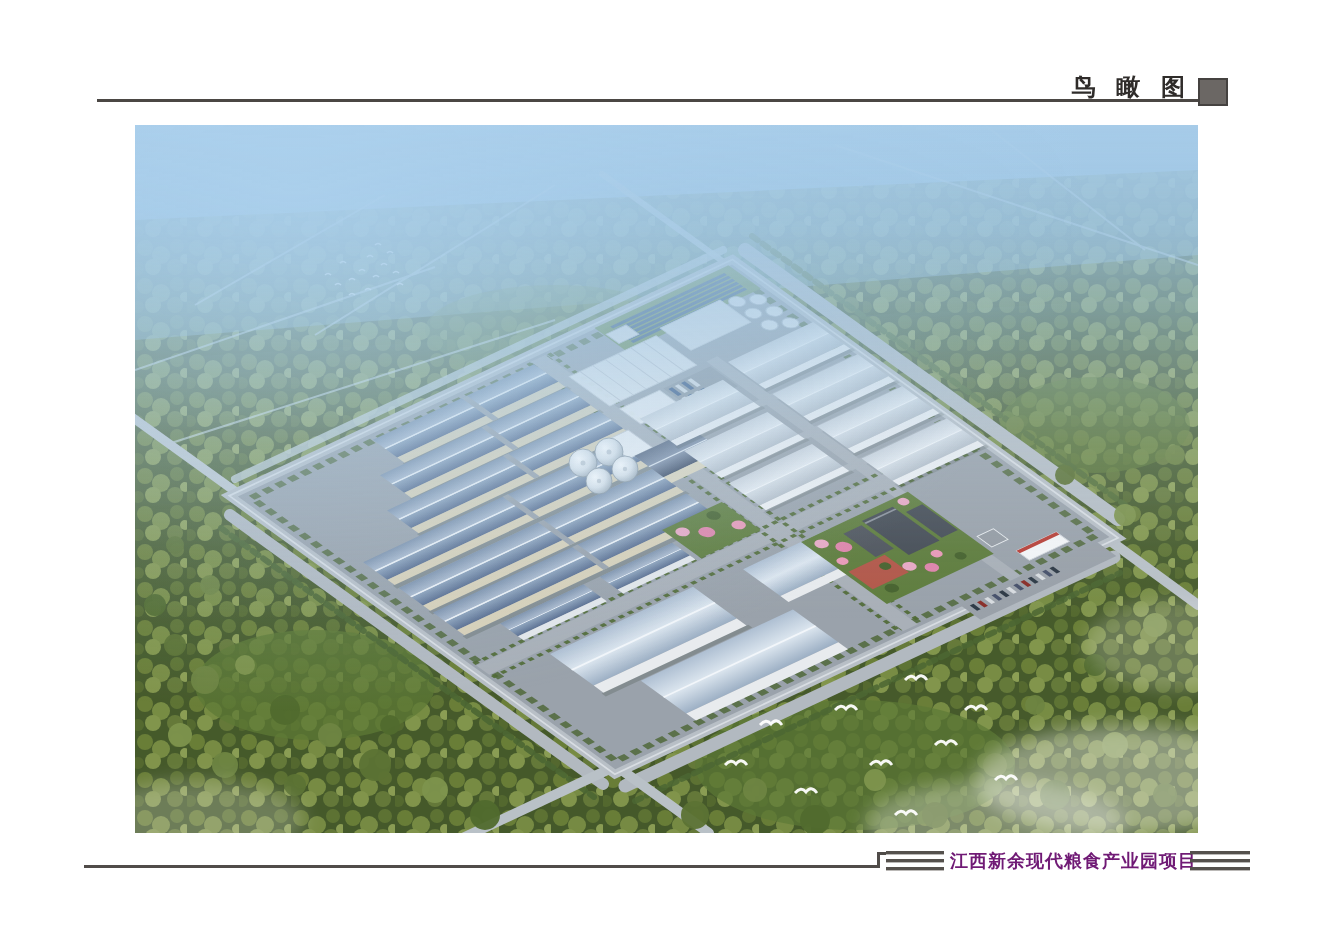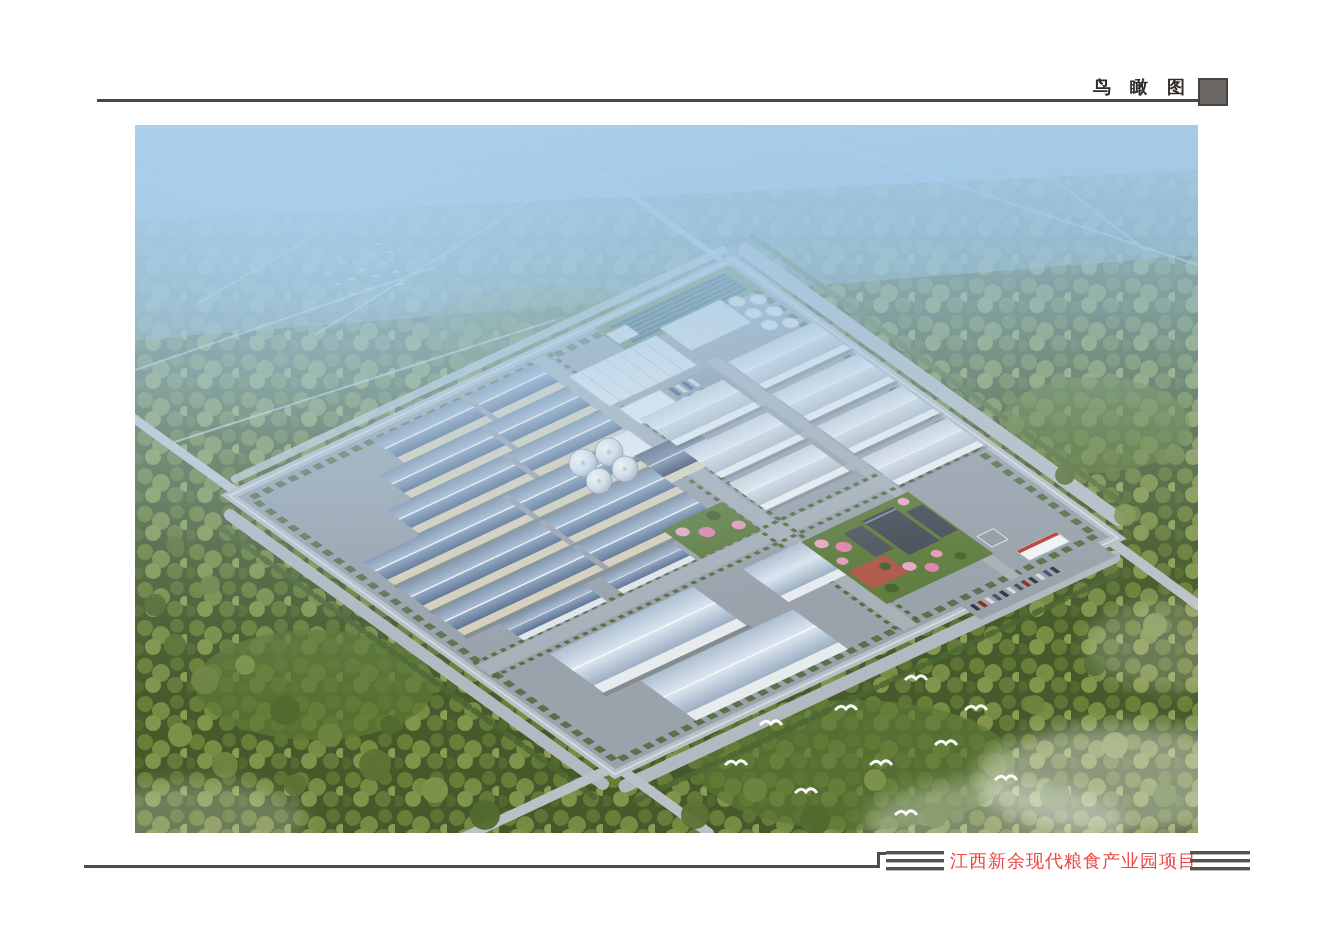--- a/index.html
+++ b/index.html
@@ -3,34 +3,34 @@
 <meta charset="utf-8">
 <style>
   html,body{margin:0;padding:0;background:#ffffff;}
   body{width:1333px;height:943px;position:relative;overflow:hidden;
        font-family:"Liberation Sans","DejaVu Sans",sans-serif;}
   .abs{position:absolute;}
 
   
   .header-rule{left:97px;top:99px;width:1131px;height:3px;background:#4b4744;}
   .header-title{left:0;top:74px;width:1192px;height:26px;text-align:right;
-      font-size:18px;font-weight:600;letter-spacing:7px;color:#2f2c2a;line-height:26px;}
+      font-size:24px;font-weight:600;letter-spacing:7px;color:#2f2c2a;line-height:26px;}
   .header-square{left:1198px;top:78px;width:30px;height:28px;}
 
   
   .aerial{left:135px;top:125px;width:1063px;height:708px;}
 
   
   .footer-rule-long{left:84px;top:865px;width:793px;height:3px;background:#504c49;}
   .footer-step-vert{left:877px;top:852px;width:3px;height:16px;background:#504c49;}
   .footer-step-top{left:877px;top:852px;width:9px;height:3px;background:#504c49;}
   .footer-stripes-left{left:886px;top:851px;width:58px;height:21px;}
   .footer-stripes-right{left:1190px;top:851px;width:60px;height:21px;}
   .footer-title{left:950px;top:849px;width:236px;height:24px;text-align:center;
-      font-size:18px;font-weight:400;letter-spacing:1px;color:#ef4444;line-height:24px;white-space:nowrap;}
+      font-size:18px;font-weight:700;letter-spacing:1px;color:#701a75;line-height:24px;white-space:nowrap;}
 </style>
 </head>
 <body>
 
 <div class="abs header-title">鸟 瞰 图</div>
 <div class="abs header-rule"></div>
 <svg class="abs header-square" viewBox="0 0 30 28">
   <rect x="1" y="1" width="28" height="26" stroke-width="2" stroke="#454240" fill="#6b6764"></rect>
 </svg>
 

